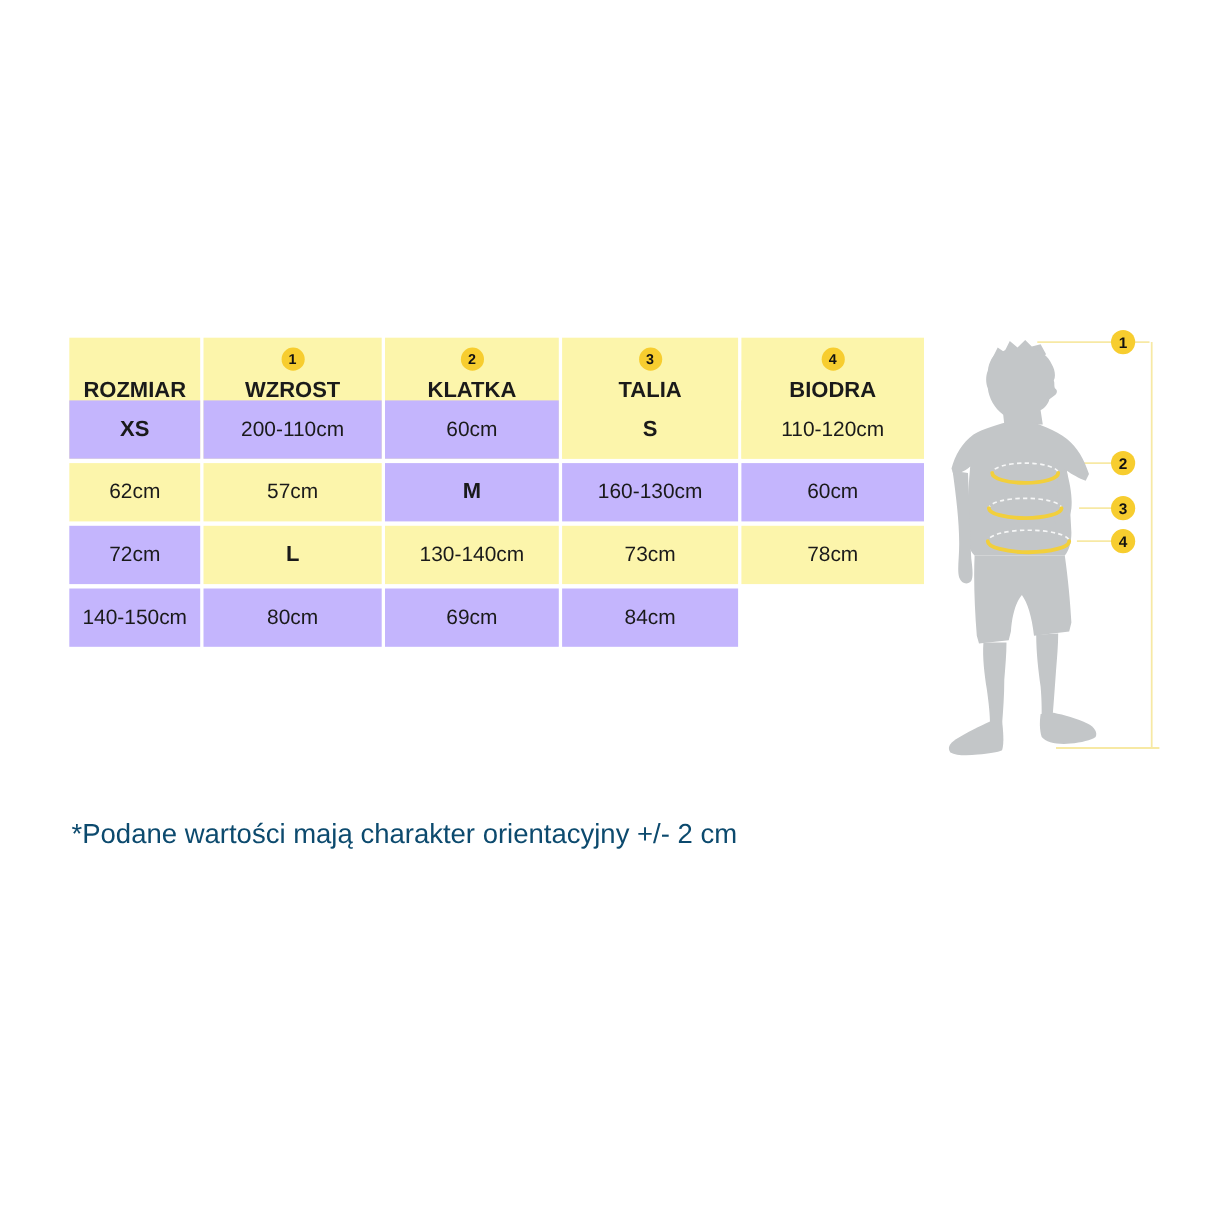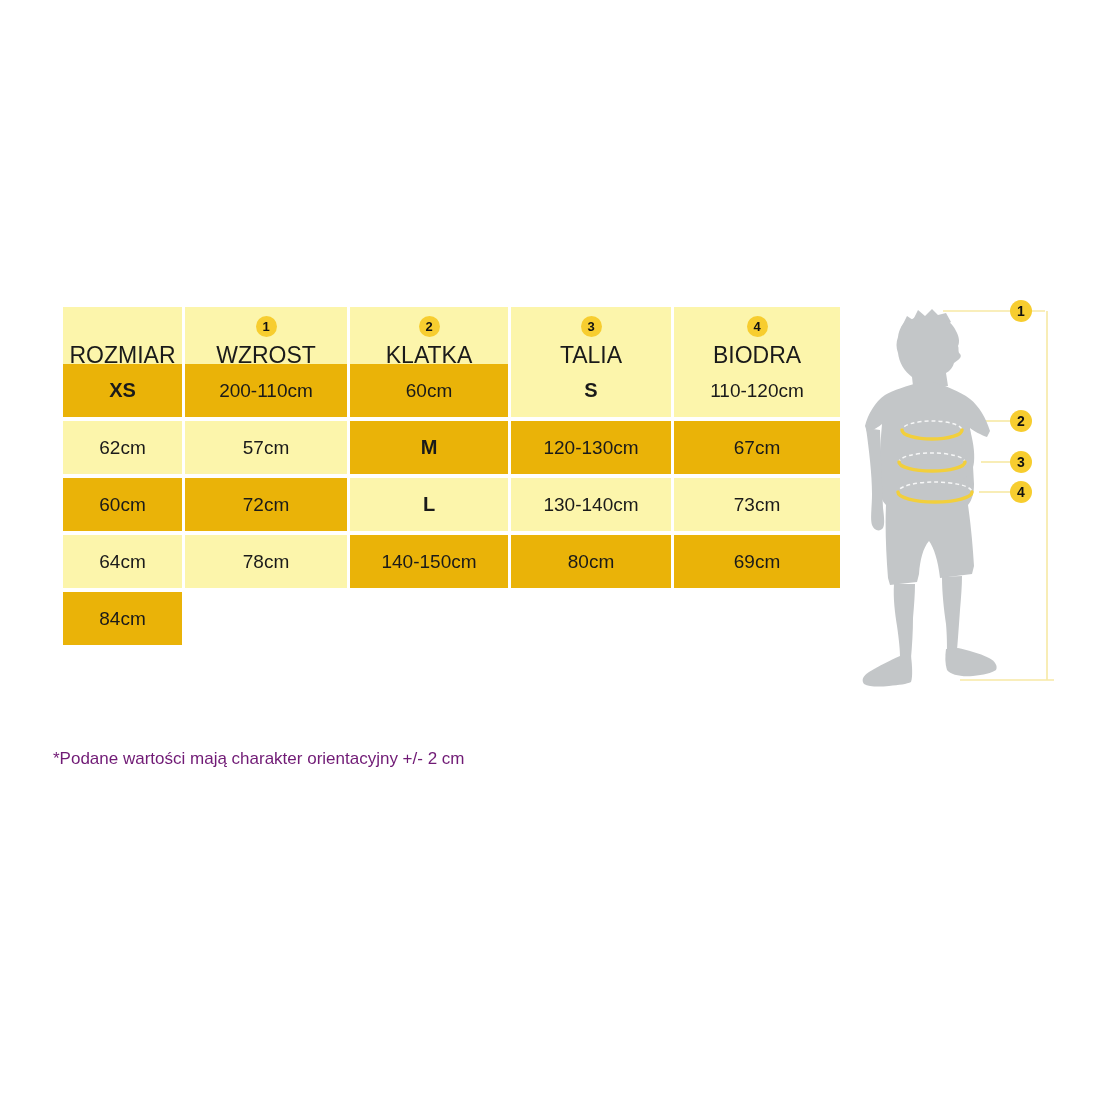--- a/index.html
+++ b/index.html
@@ -20,39 +20,39 @@
     font-size:19px;
   }
   .cell.header{
     height:110px;
     flex-direction:column;justify-content:flex-start;align-items:center;
     padding-top:9px;box-sizing:border-box;
     background:#FCF5AB;
     text-align:center;
   }
   .row-dark{background:#FCF5AB;}
-  .row-light{background:#eab308;}
+  .row-light{background:#c4b5fd;}
   .badge{
     width:21px;height:21px;border-radius:50%;
     background:#F7CD2F;color:#111;
     font-size:13px;font-weight:bold;line-height:21px;
     display:flex;align-items:center;justify-content:center;
     margin-bottom:4px;flex:0 0 auto;
   }
   .badge-hidden{visibility:hidden;}
   .h-label{
-    font-weight:normal;font-size:23px;line-height:21px;margin-top:4px;
+    font-weight:bold;font-size:20px;line-height:21px;margin-top:4px;
     padding:0 4px;
   }
   .h-sub{font-size:14px;line-height:18px;margin-top:3px;}
   .size-val{font-weight:bold;font-size:20px;}
   
   .footnote{
-    position:absolute;left:53px;top:742px;
-    font-size:17px;line-height:33px;color:#701a75;
+    position:absolute;left:65px;top:742px;
+    font-size:25px;line-height:33px;color:#0c4a6e;
   }
   
   .figure-svg{position:absolute;left:855px;top:298px;}
   .sil{fill:#C3C6C8;stroke:none;}
   .guide{stroke:#F7E9A4;stroke-width:1.6;fill:none;}
   .dash-ellipse{fill:none;stroke:rgba(255,255,255,0.85);stroke-width:1.5;stroke-dasharray:4 3;}
   .arc{fill:none;stroke:#F2CF3C;stroke-width:3.5;stroke-linecap:round;}
   .marker-circle{fill:#F7CD2F;}
   .marker-num{font-family:"Liberation Sans",sans-serif;font-size:14px;font-weight:bold;fill:#111;text-anchor:middle;}
 </style>
@@ -92,29 +92,27 @@
     <div class="cell row-light size-val">XS</div>
     <div class="cell row-light">200-110cm</div>
     <div class="cell row-light">60cm</div>
 
     <div class="cell row-dark size-val">S</div>
     <div class="cell row-dark">110-120cm</div>
     <div class="cell row-dark">62cm</div>
     <div class="cell row-dark">57cm</div>
 
     <div class="cell row-light size-val">M</div>
-    <div class="cell row-light">120-130cm</div>
-    <div class="cell row-light">67cm</div>
+    <div class="cell row-light">160-130cm</div>
     <div class="cell row-light">60cm</div>
     <div class="cell row-light">72cm</div>
 
     <div class="cell row-dark size-val">L</div>
     <div class="cell row-dark">130-140cm</div>
     <div class="cell row-dark">73cm</div>
-    <div class="cell row-dark">64cm</div>
     <div class="cell row-dark">78cm</div>
 
     <div class="cell row-light">140-150cm</div>
     <div class="cell row-light">80cm</div>
     <div class="cell row-light">69cm</div>
     <div class="cell row-light">84cm</div>
   </div>
 
   <svg class="figure-svg" width="210" height="400" viewBox="0 0 210 400">
 

